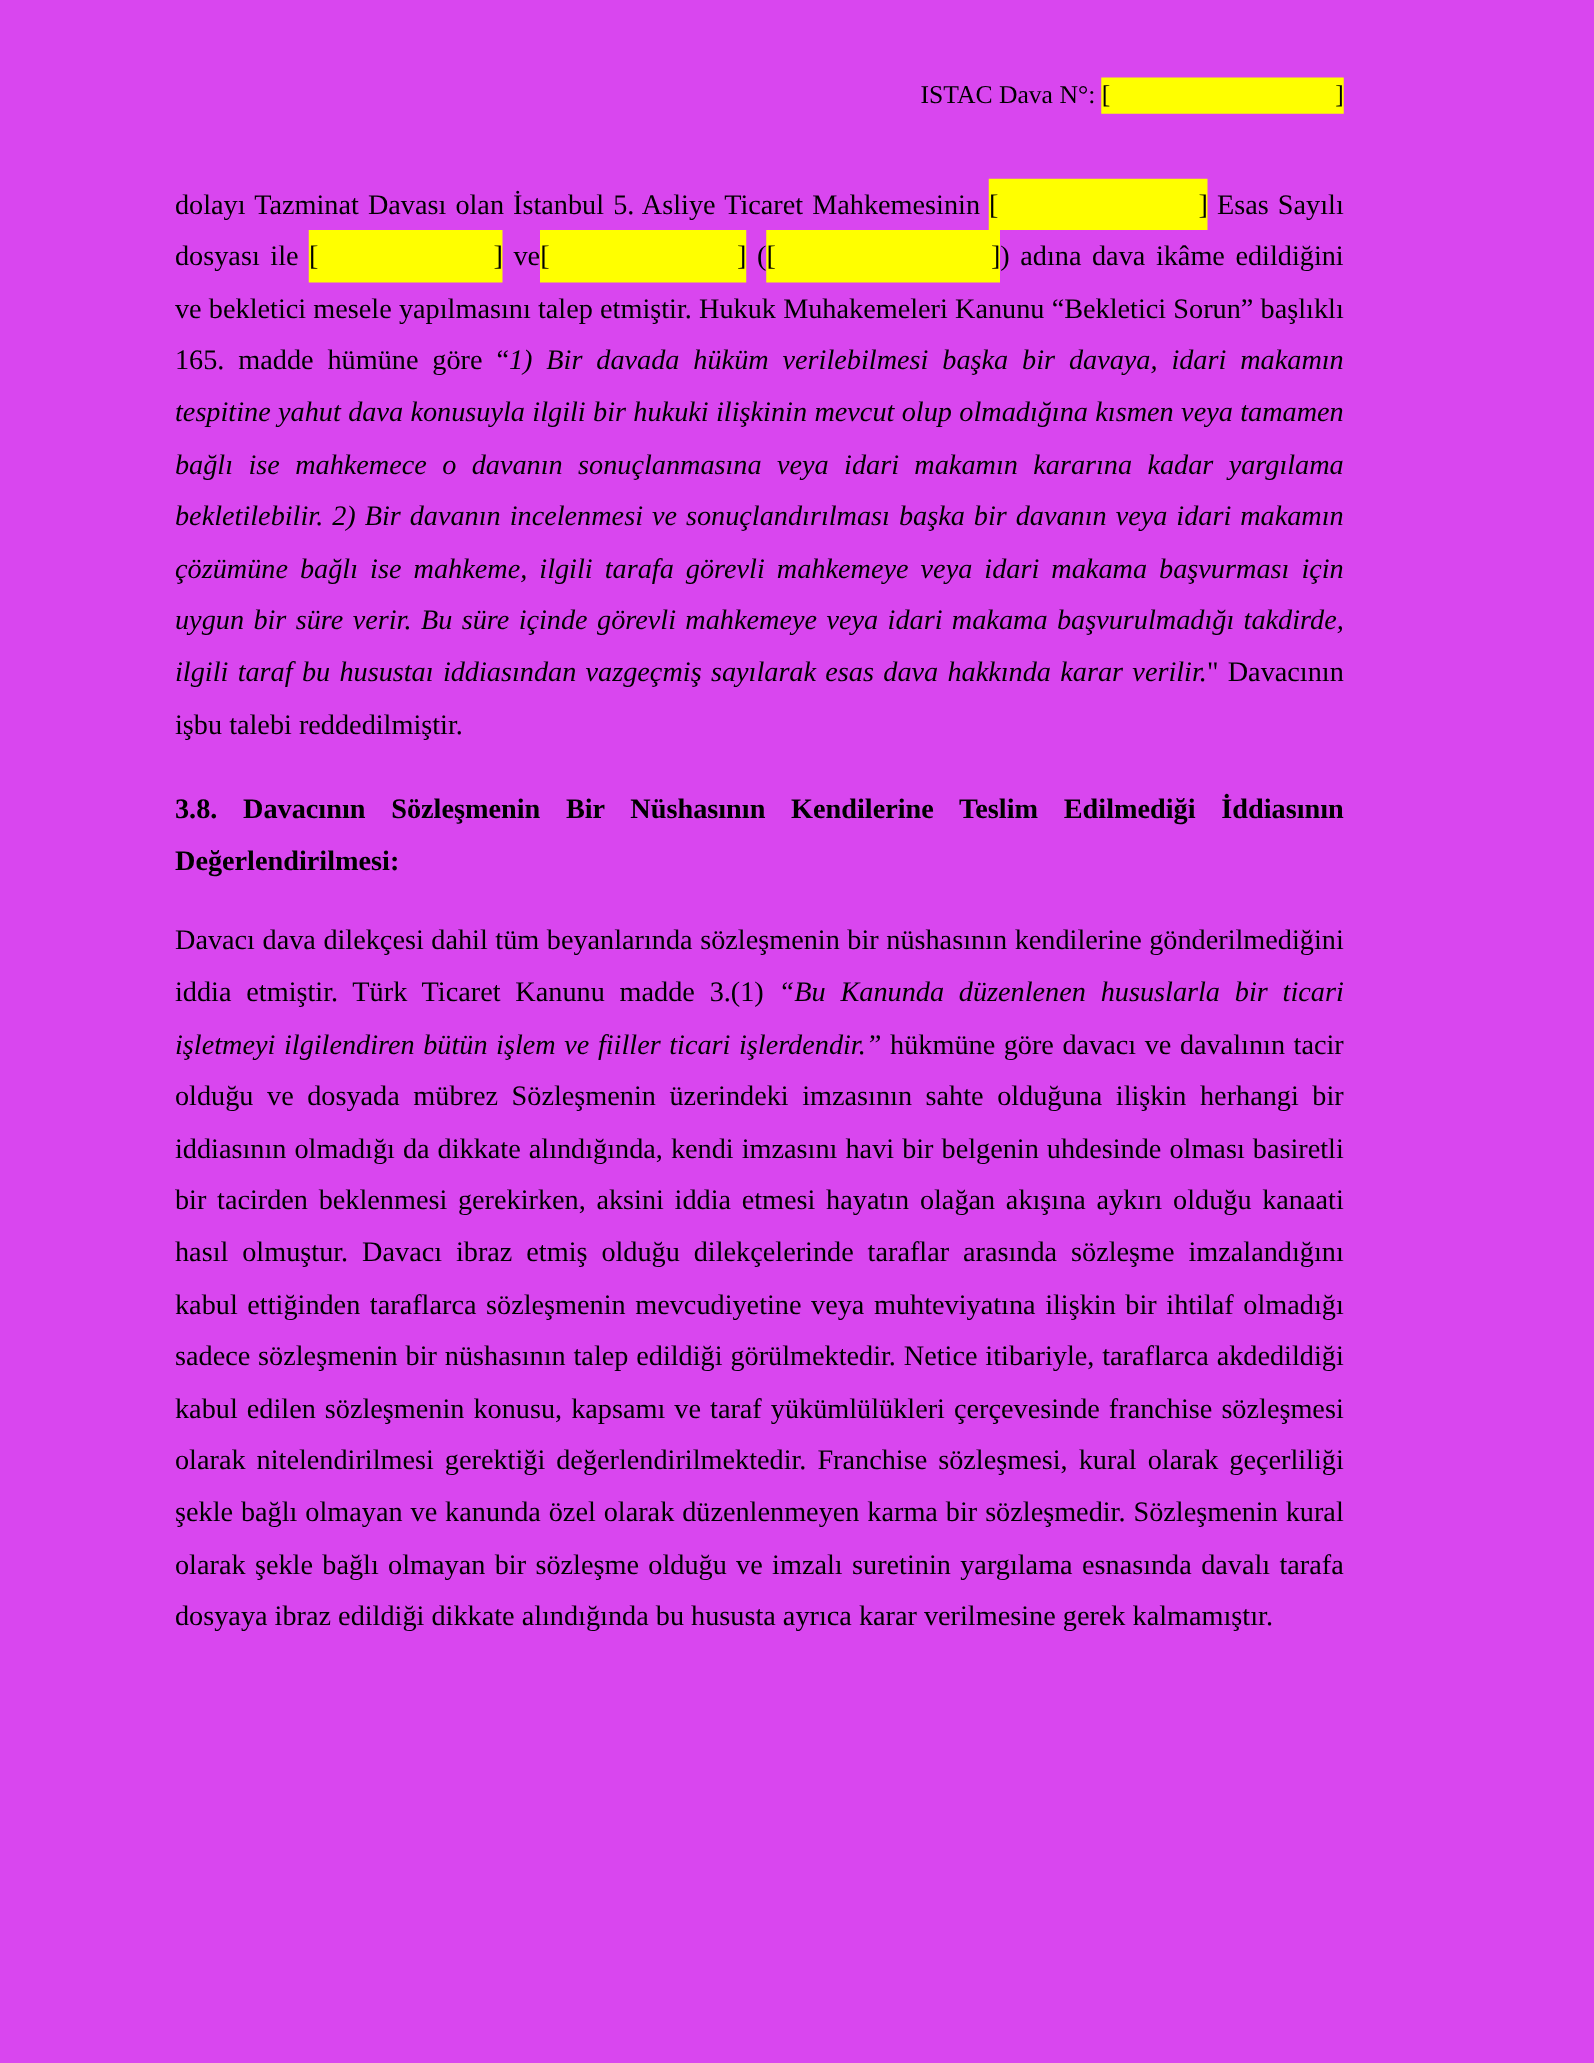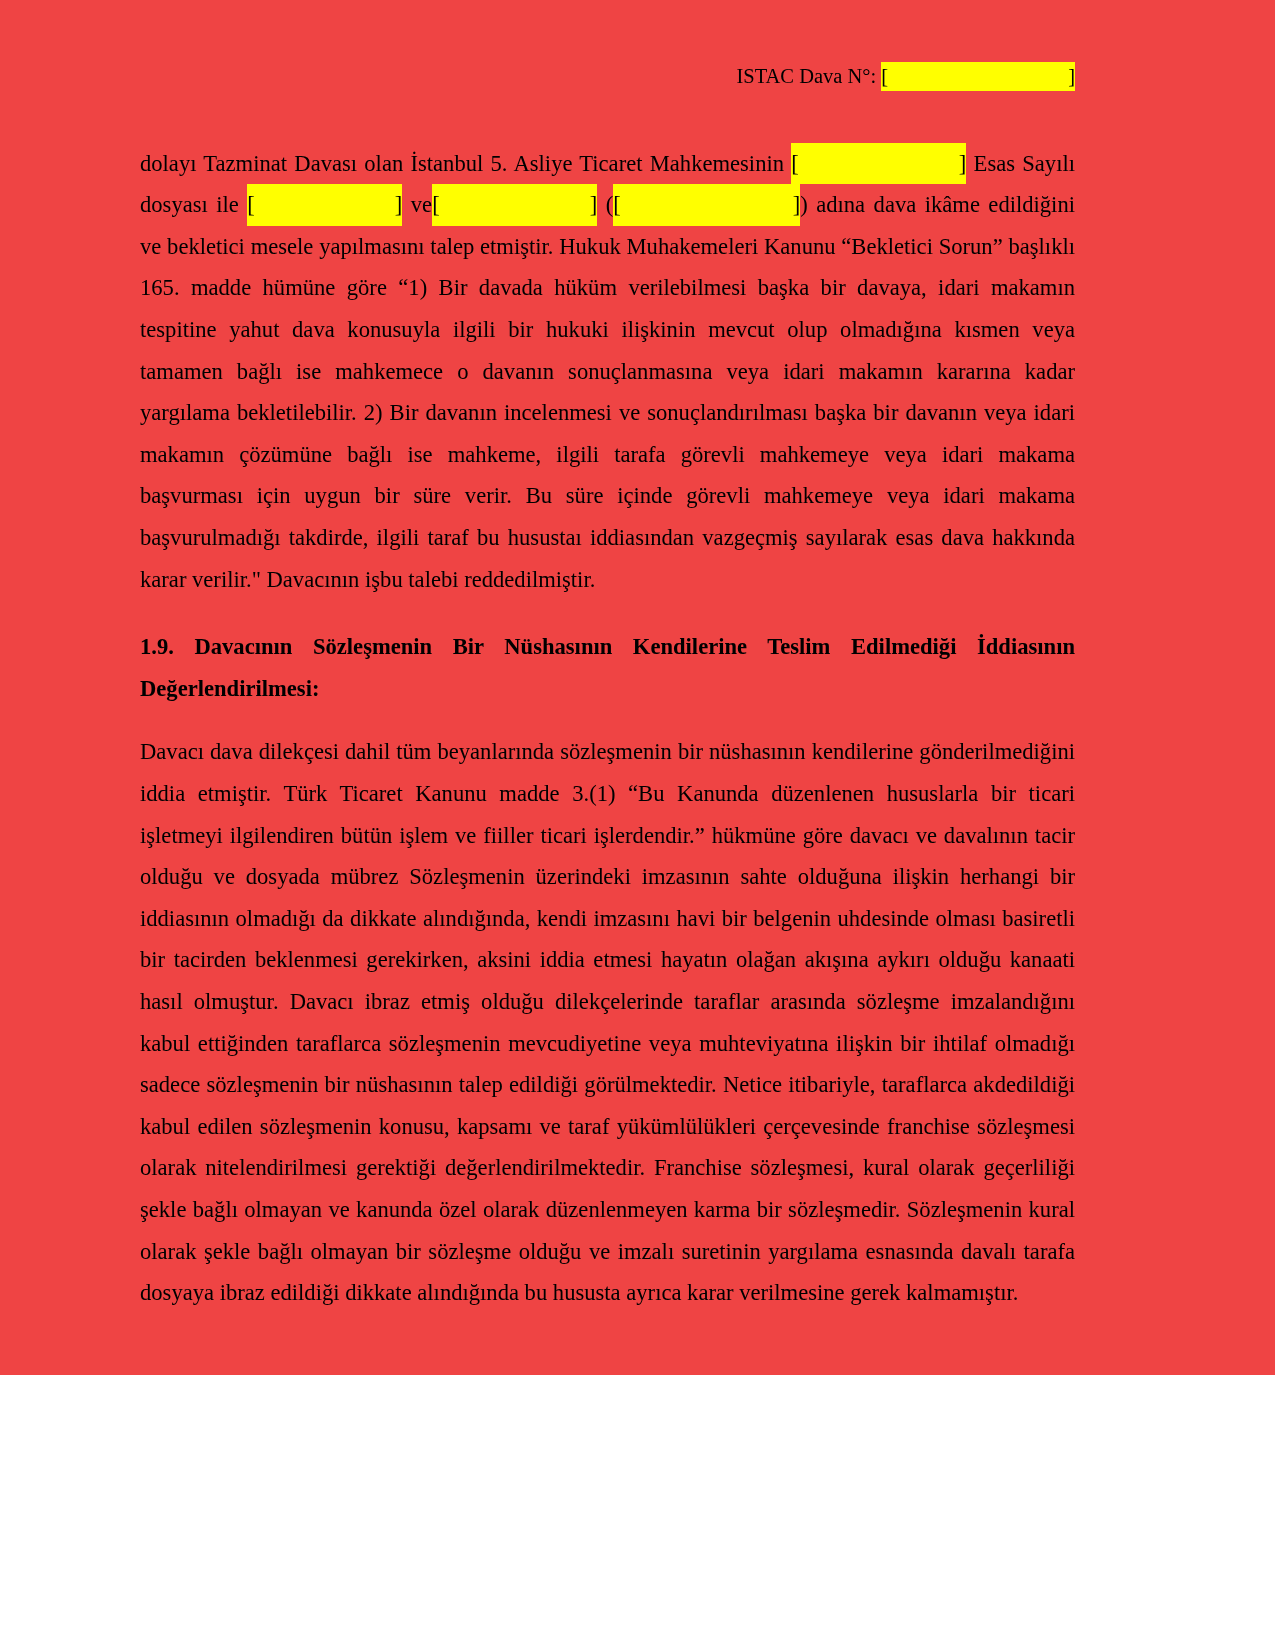--- a/index.html
+++ b/index.html
@@ -7,23 +7,23 @@
     padding: 0;
     background: #ffffff;
   }
   body {
     font-family: "Liberation Serif", "DejaVu Serif", serif;
     color: #000000;
   }
   .page {
     position: relative;
     width: 1275px;
-    height: 1375px;
+    height: 1650px;
     margin: 0 auto;
-    background: #ef4444;
+    background: #d946ef;
     box-sizing: border-box;
     overflow: hidden;
   }
   .page-inner {
     position: absolute;
     left: 140px;
     top: 62px;
     width: 935px;
   }
 
@@ -55,21 +55,21 @@
   
   p.body {
     font-size: 22.6px;
     line-height: 41.6px;
     text-align: justify;
     text-justify: inter-word;
     margin: 0 0 3px 0;
     hyphens: none;
   }
 
-  .it { }
+  .it { font-style: italic; }
 
   h3.heading {
     font-size: 22.6px;
     line-height: 41.6px;
     font-weight: bold;
     text-align: justify;
     text-justify: inter-word;
     margin: 26px 0 22px 0;
   }
   h3.heading.last { margin-bottom: 0; }
@@ -80,19 +80,19 @@
 <div class="page">
   <div class="page-inner">
 
     <div class="doc-header">
       <span>ISTAC Dava N°:</span>
       <span class="redact redact-hdr"><span class="brk">[</span><span class="fill"></span><span class="brk">]</span></span>
     </div>
 
     <p class="body"><span>dolayı Tazminat Davası olan İstanbul 5. Asliye Ticaret Mahkemesinin </span><span class="redact redact-w1"><span class="brk">[</span><span class="fill"></span><span class="brk">]</span></span><span> Esas Sayılı dosyası ile </span><span class="redact redact-w2"><span class="brk">[</span><span class="fill"></span><span class="brk">]</span></span><span> ve</span><span class="redact redact-w3"><span class="brk">[</span><span class="fill"></span><span class="brk">]</span></span><span> (</span><span class="redact redact-w4"><span class="brk">[</span><span class="fill"></span><span class="brk">]</span></span><span>) adına dava ikâme edildiğini ve bekletici mesele yapılmasını talep etmiştir. Hukuk Muhakemeleri Kanunu “Bekletici Sorun” başlıklı 165. madde hümüne göre “</span><span class="it">1) Bir davada hüküm verilebilmesi başka bir davaya, idari makamın tespitine yahut dava konusuyla ilgili bir hukuki ilişkinin mevcut olup olmadığına kısmen veya tamamen bağlı ise mahkemece o davanın sonuçlanmasına veya idari makamın kararına kadar yargılama bekletilebilir. 2) Bir davanın incelenmesi ve sonuçlandırılması başka bir davanın veya idari makamın çözümüne bağlı ise mahkeme, ilgili tarafa görevli mahkemeye veya idari makama başvurması için uygun bir süre verir. Bu süre içinde görevli mahkemeye veya idari makama başvurulmadığı takdirde, ilgili taraf bu husustaı iddiasından vazgeçmiş sayılarak esas dava hakkında karar verilir.</span><span>" Davacının işbu talebi reddedilmiştir.</span></p>
 
-    <h3 class="heading">1.9. Davacının Sözleşmenin Bir Nüshasının Kendilerine Teslim Edilmediği İddiasının Değerlendirilmesi:</h3>
+    <h3 class="heading">3.8. Davacının Sözleşmenin Bir Nüshasının Kendilerine Teslim Edilmediği İddiasının Değerlendirilmesi:</h3>
 
     <p class="body"><span>Davacı dava dilekçesi dahil tüm beyanlarında sözleşmenin bir nüshasının kendilerine gönderilmediğini iddia etmiştir. Türk Ticaret Kanunu madde 3.(1) </span><span class="it">“Bu Kanunda düzenlenen hususlarla bir ticari işletmeyi ilgilendiren bütün işlem ve fiiller ticari işlerdendir.”</span><span> hükmüne göre davacı ve davalının tacir olduğu ve dosyada mübrez Sözleşmenin üzerindeki imzasının sahte olduğuna ilişkin herhangi bir iddiasının olmadığı da dikkate alındığında, kendi imzasını havi bir belgenin uhdesinde olması basiretli bir tacirden beklenmesi gerekirken, aksini iddia etmesi hayatın olağan akışına aykırı olduğu kanaati hasıl olmuştur. Davacı ibraz etmiş olduğu dilekçelerinde taraflar arasında sözleşme imzalandığını kabul ettiğinden taraflarca sözleşmenin mevcudiyetine veya muhteviyatına ilişkin bir ihtilaf olmadığı sadece sözleşmenin bir nüshasının talep edildiği görülmektedir. Netice itibariyle, taraflarca akdedildiği kabul edilen sözleşmenin konusu, kapsamı ve taraf yükümlülükleri çerçevesinde franchise sözleşmesi olarak nitelendirilmesi gerektiği değerlendirilmektedir. Franchise sözleşmesi, kural olarak geçerliliği şekle bağlı olmayan ve kanunda özel olarak düzenlenmeyen karma bir sözleşmedir. Sözleşmenin kural olarak şekle bağlı olmayan bir sözleşme olduğu ve imzalı suretinin yargılama esnasında davalı tarafa dosyaya ibraz edildiği dikkate alındığında bu hususta ayrıca karar verilmesine gerek kalmamıştır.</span></p>
 
 
   </div>
 </div>
 
 </body></html>

